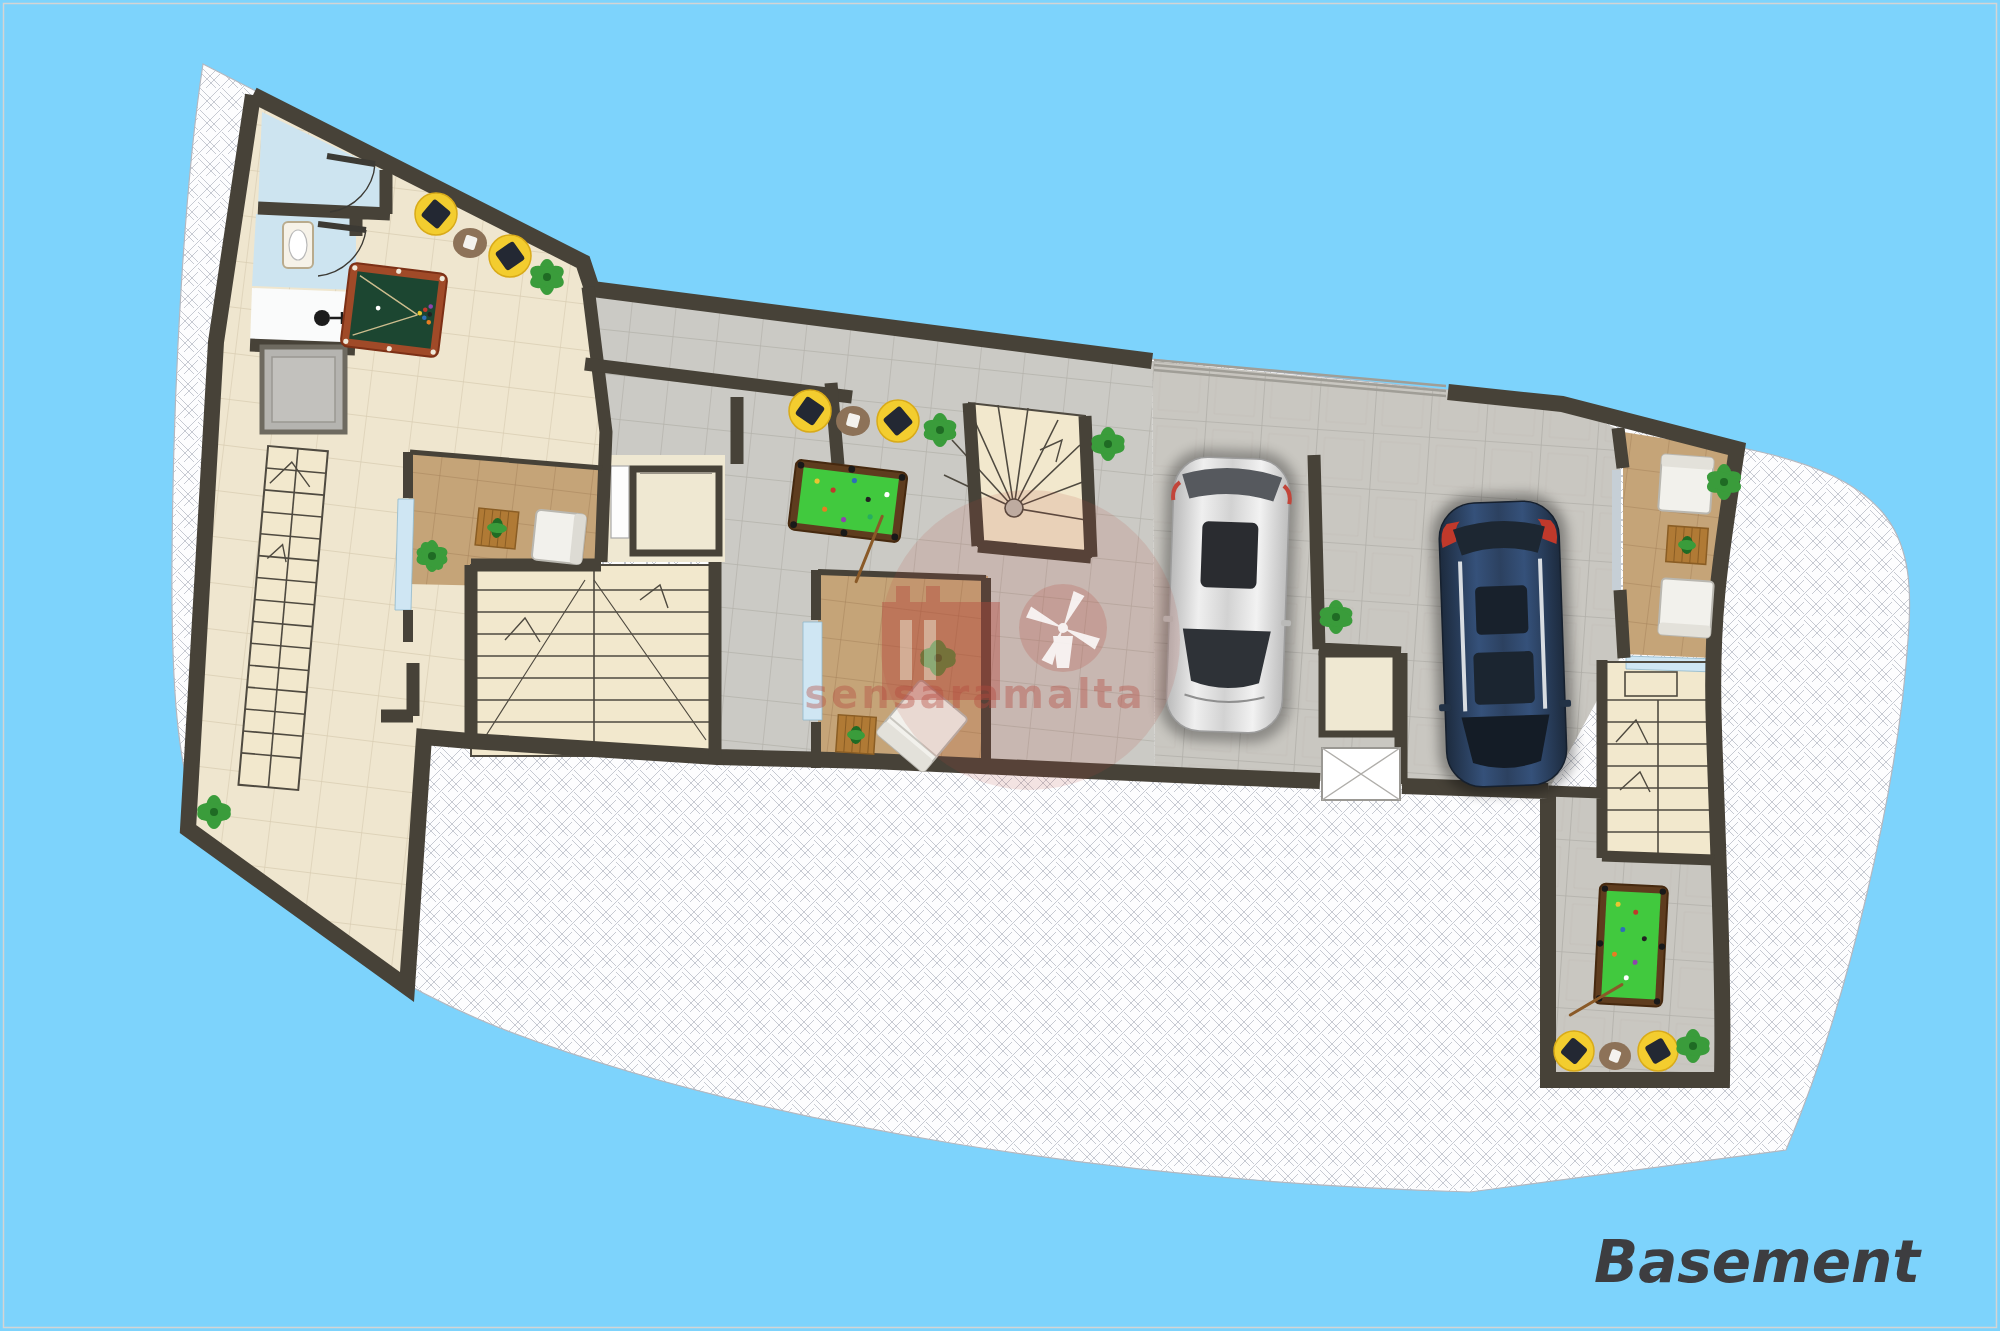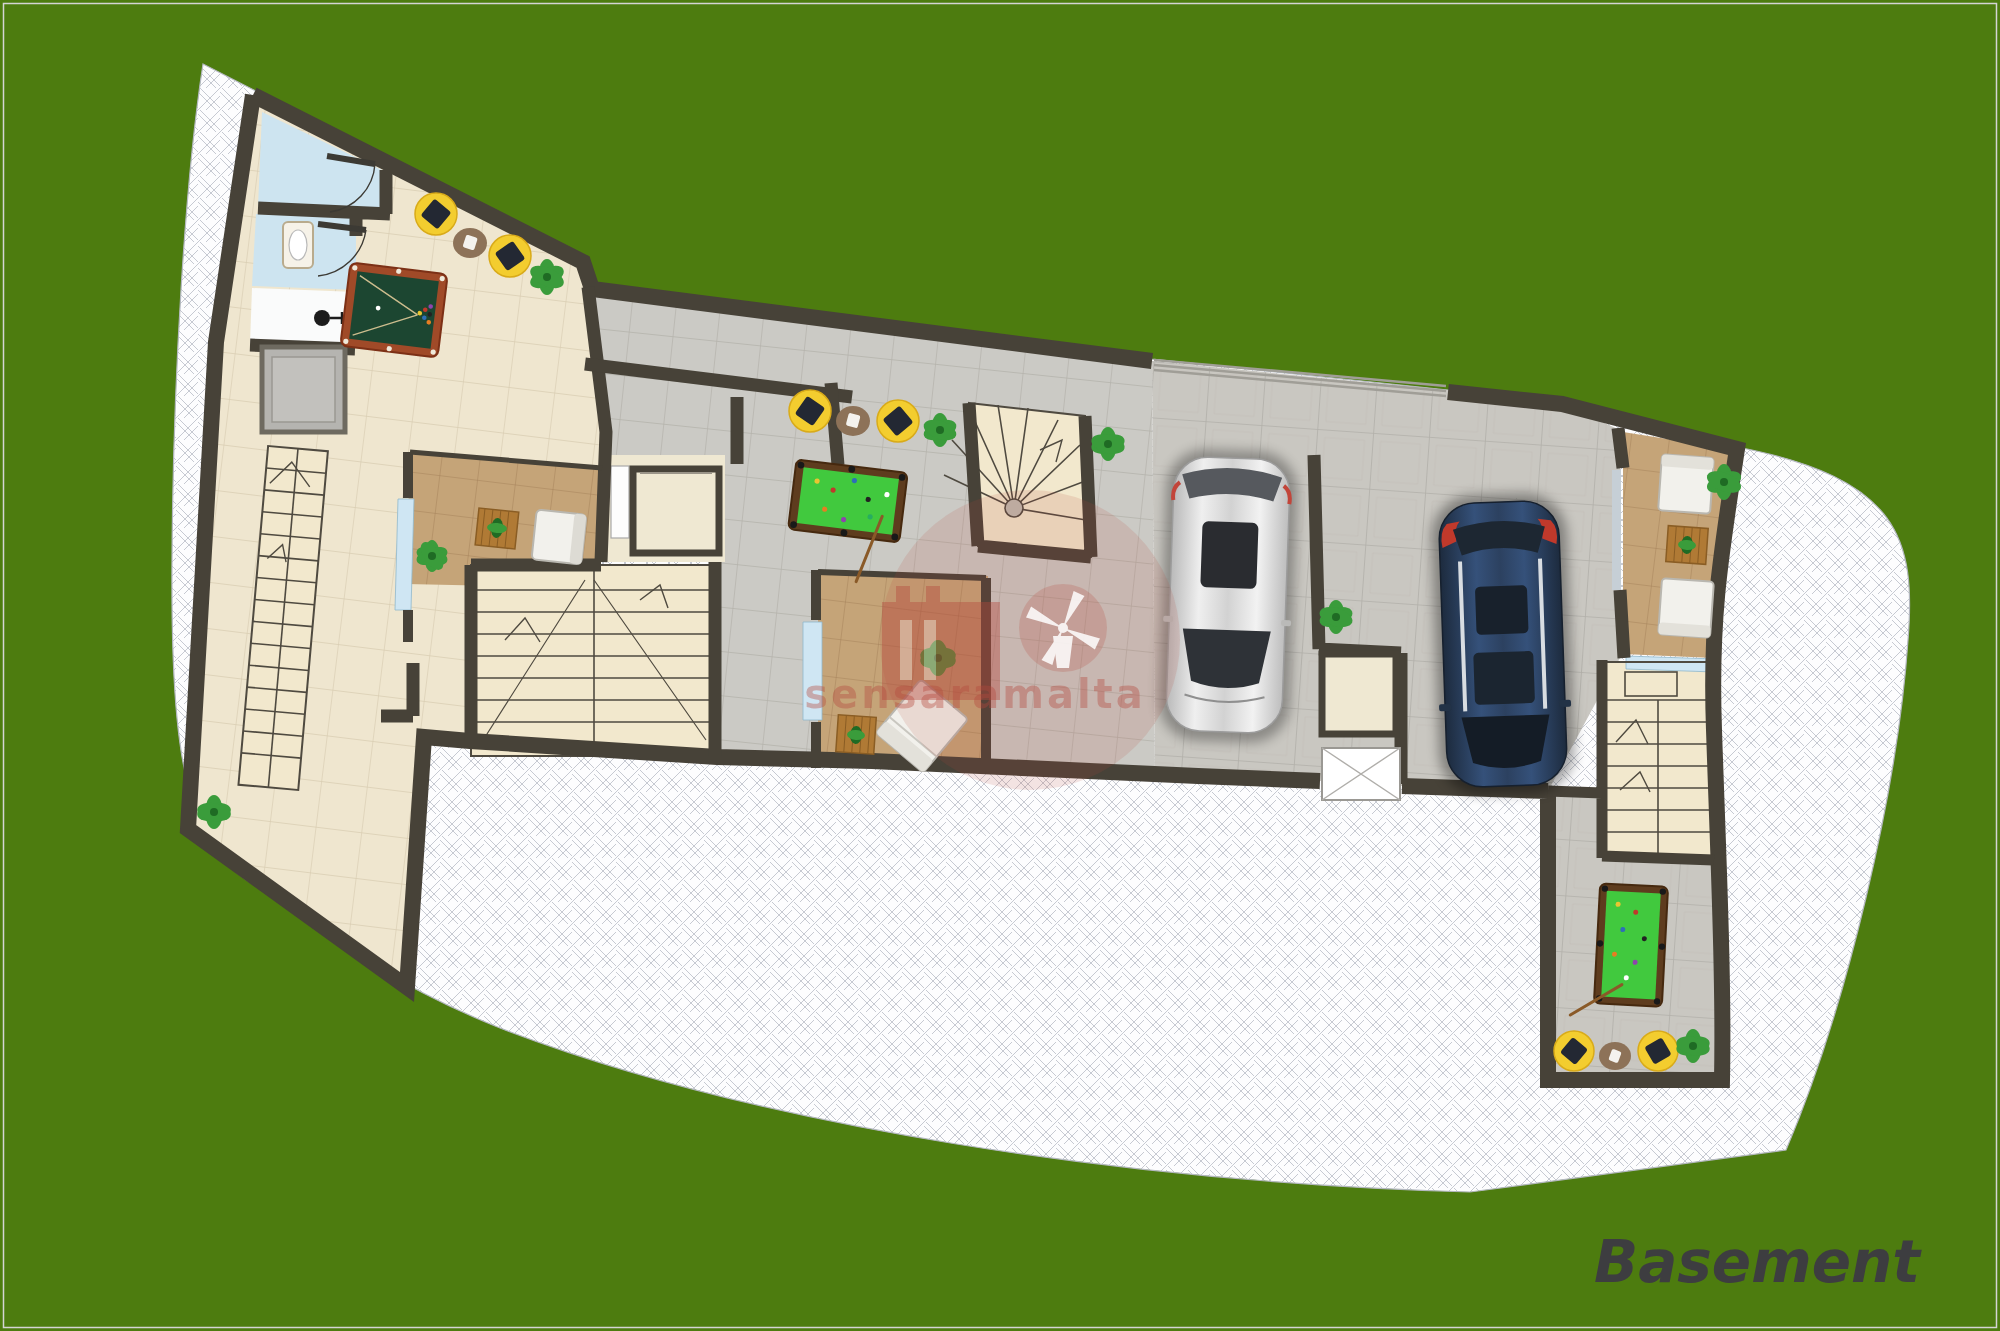--- a/index.html
+++ b/index.html
@@ -1,16 +1,16 @@
 <!DOCTYPE html>
 <html style="--wall: #474238; --wall_light: #6e6a60; --floor_cream: #efe6cf; --floor_cream_line: #d9cdb2; --floor_gray: #cbcac5; --floor_gray_line: #b4b2ab; --floor_stone: #c9c7c1; --floor_stone_line: #b2b0a9; --floor_terracotta: #c5a478; --floor_terracotta_line: #a5825a; --stairs_cream: #f2e8cd; --stair_line: #4f4a40; --elevator_cream: #efe8d2; --window_blue: #cfe6f3; --bathroom_blue: #cde4f0; --shower_white: #fafbfb; --shaft_gray: #b5b4b0; --hatch_line: #c7cad2; --site_line: #b4b8c0; --page_border: #d4d4d4; --pool_table_dark_felt: #1c4631; --pool_table_dark_frame: #a04a28; --pool_table_green_felt: #41c93e; --pool_table_green_frame: #5e3c1e; --beanbag_yellow: #f3cd2f; --beanbag_pillow: #232833; --rug_brown: #8d7258; --plant_green: #3a9c3b; --plant_green_dark: #1f6b24; --wood_table: #b07a35; --sofa_white: #f2f1ec; --car_silver: #d9d9d9; --car_blue: #2c3f58; --car_glass: #2e3237; --accent_red: #c0392b; --garage_door_line: #a09e97; --label_color: #3d3d40; --watermark_red: #b5473c;"><head>
 <meta charset="utf-8">
 <style>
   html,body{margin:0;padding:0;background:#fff;}
-  .page{position:relative;width:2000px;height:1331px;background:#4d7c0f;overflow:hidden;
+  .page{position:relative;width:2000px;height:1331px;background:#7dd3fc;overflow:hidden;
         font-family:"DejaVu Sans","Liberation Sans",sans-serif;}
   svg{display:block}
   .wallstroke{stroke:var(--wall,#474238);fill:none;stroke-linecap:butt;stroke-linejoin:miter;}
   .title-text{font-family:"DejaVu Sans","Liberation Sans",sans-serif;
               font-weight:bold;font-style:italic;fill:var(--label_color,#3d3d40);}
   .wm-text{font-family:"DejaVu Sans","Liberation Sans",sans-serif;font-weight:bold;
            fill:var(--watermark_red,#b5473c);opacity:.38;letter-spacing:3px;}
 </style>
 </head>
 <body>

